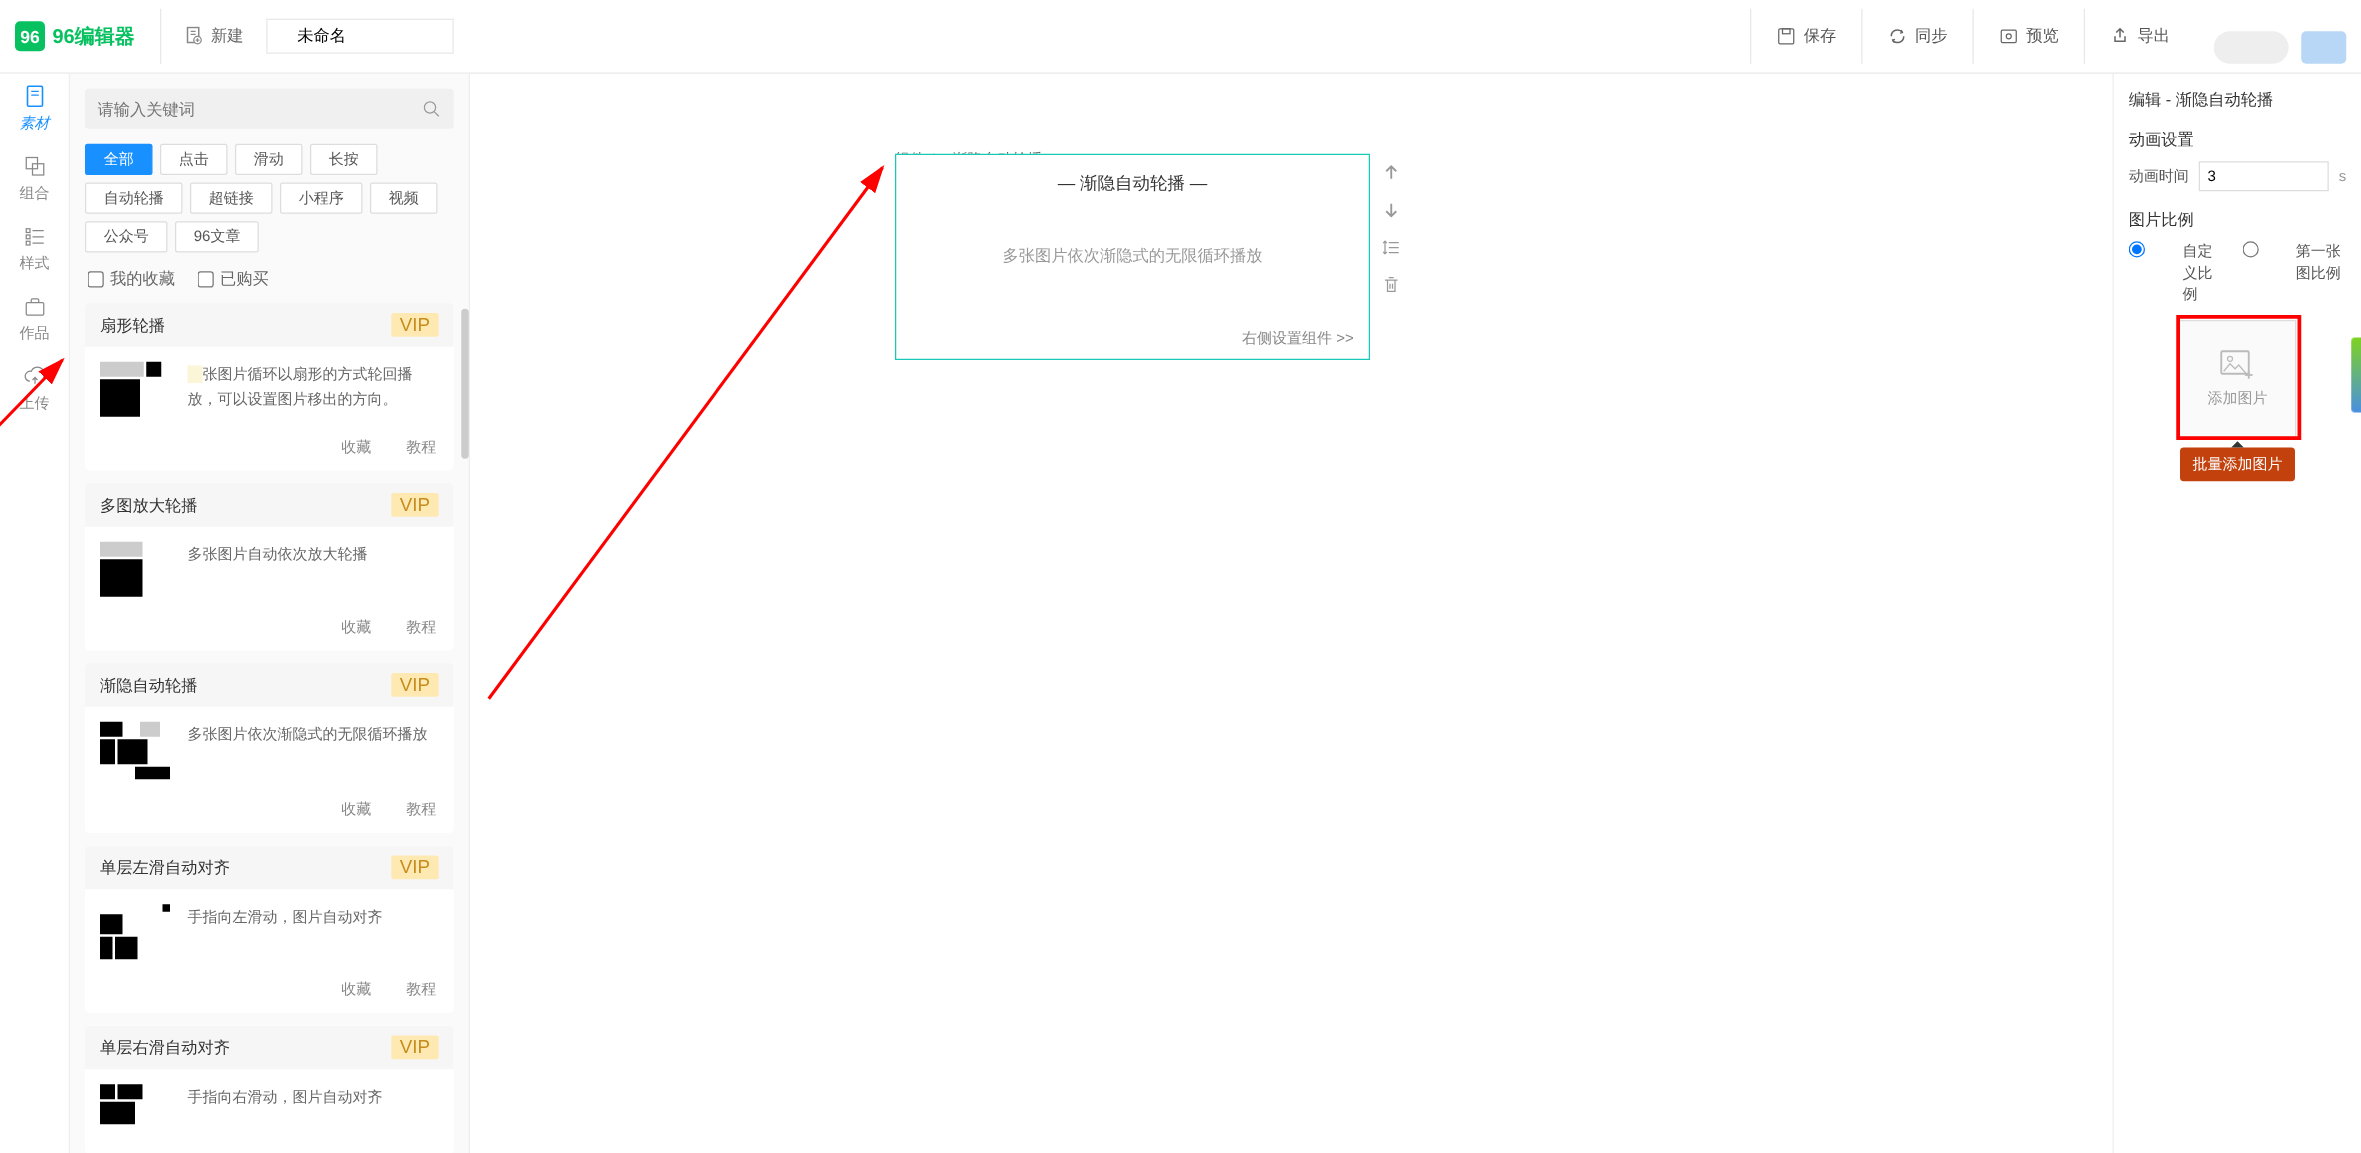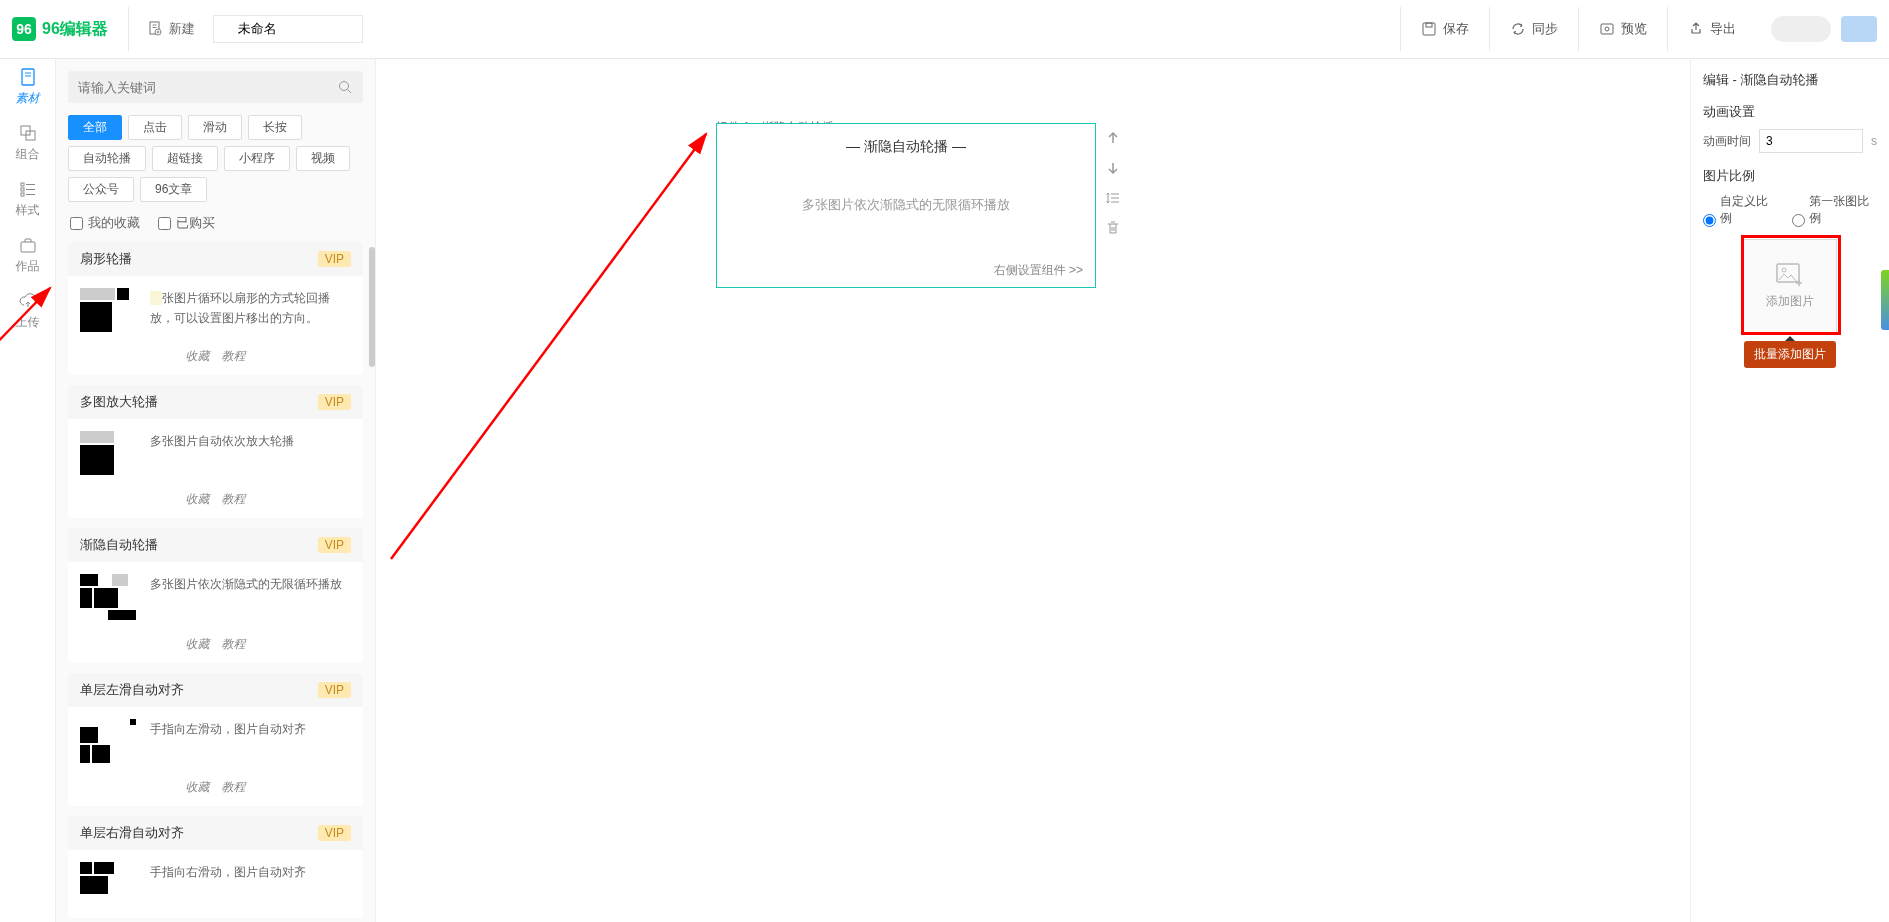--- a/index.html
+++ b/index.html
@@ -55,21 +55,21 @@
     .doc-name-input {
       border: 1px solid #e8e8e8;
       height: 28px;
       padding: 0 24px;
       font-size: 13px;
       width: 150px;
     }
     .header-right {
       margin-left: auto;
       display: flex;
-      align-items: center;
+      align-items: flex-end;
       height: 44px;
     }
     .header-action {
       display: flex;
       align-items: center;
       padding: 0 20px;
       height: 44px;
       border-left: 1px solid #e8e8e8;
       cursor: pointer;
       color: #555;
@@ -202,21 +202,21 @@
       display: flex;
       align-items: center;
       justify-content: space-between;
       background: #f6f6f6;
       padding: 8px 12px;
     }
     .asset-title { font-size: 13px; color: #333; }
     .vip-chip {
       background: #ffe9b3;
       color: #c58d1d;
-      font-size: 12px;
+      font-size: 15px;
       padding: 1px 7px;
       border-radius: 2px;
       font-weight: 500;
     }
     .asset-body {
       display: flex;
       padding: 12px;
       gap: 14px;
     }
     .asset-thumb {
@@ -232,24 +232,23 @@
       background:#fcf6d9;
     }
     .asset-desc {
       font-size: 12px;
       color: #666;
       line-height: 1.7;
       flex: 1;
     }
     .asset-actions {
       display: flex;
-      justify-content: center;
+      justify-content: flex-end;
       padding: 4px 14px 10px;
-      gap: 12px;
-      font-style: italic;
+      gap: 28px;
     }
     .asset-actions span {
       font-size: 12px;
       color: #888;
       cursor: pointer;
     }
     
     
     .canvas {
       flex: 1;
@@ -351,23 +350,24 @@
       width: 60px;
     }
     .setting-unit { font-size: 12px; color: #999; }
     .radio-row {
       display: flex;
       gap: 16px;
       margin-bottom: 12px;
     }
     .radio-item {
       display: flex;
-      align-items: flex-end;
+      align-items: flex-start;
       font-size: 12px;
       color: #555;
+      gap: 26px;
     }
     .radio-item input { margin-right: 4px; }
     .add-image-btn {
       width: 94px;
       height: 94px;
       border: 1px solid #ddd;
       background: #fafafa;
       display: flex;
       flex-direction: column;
       align-items: center;

